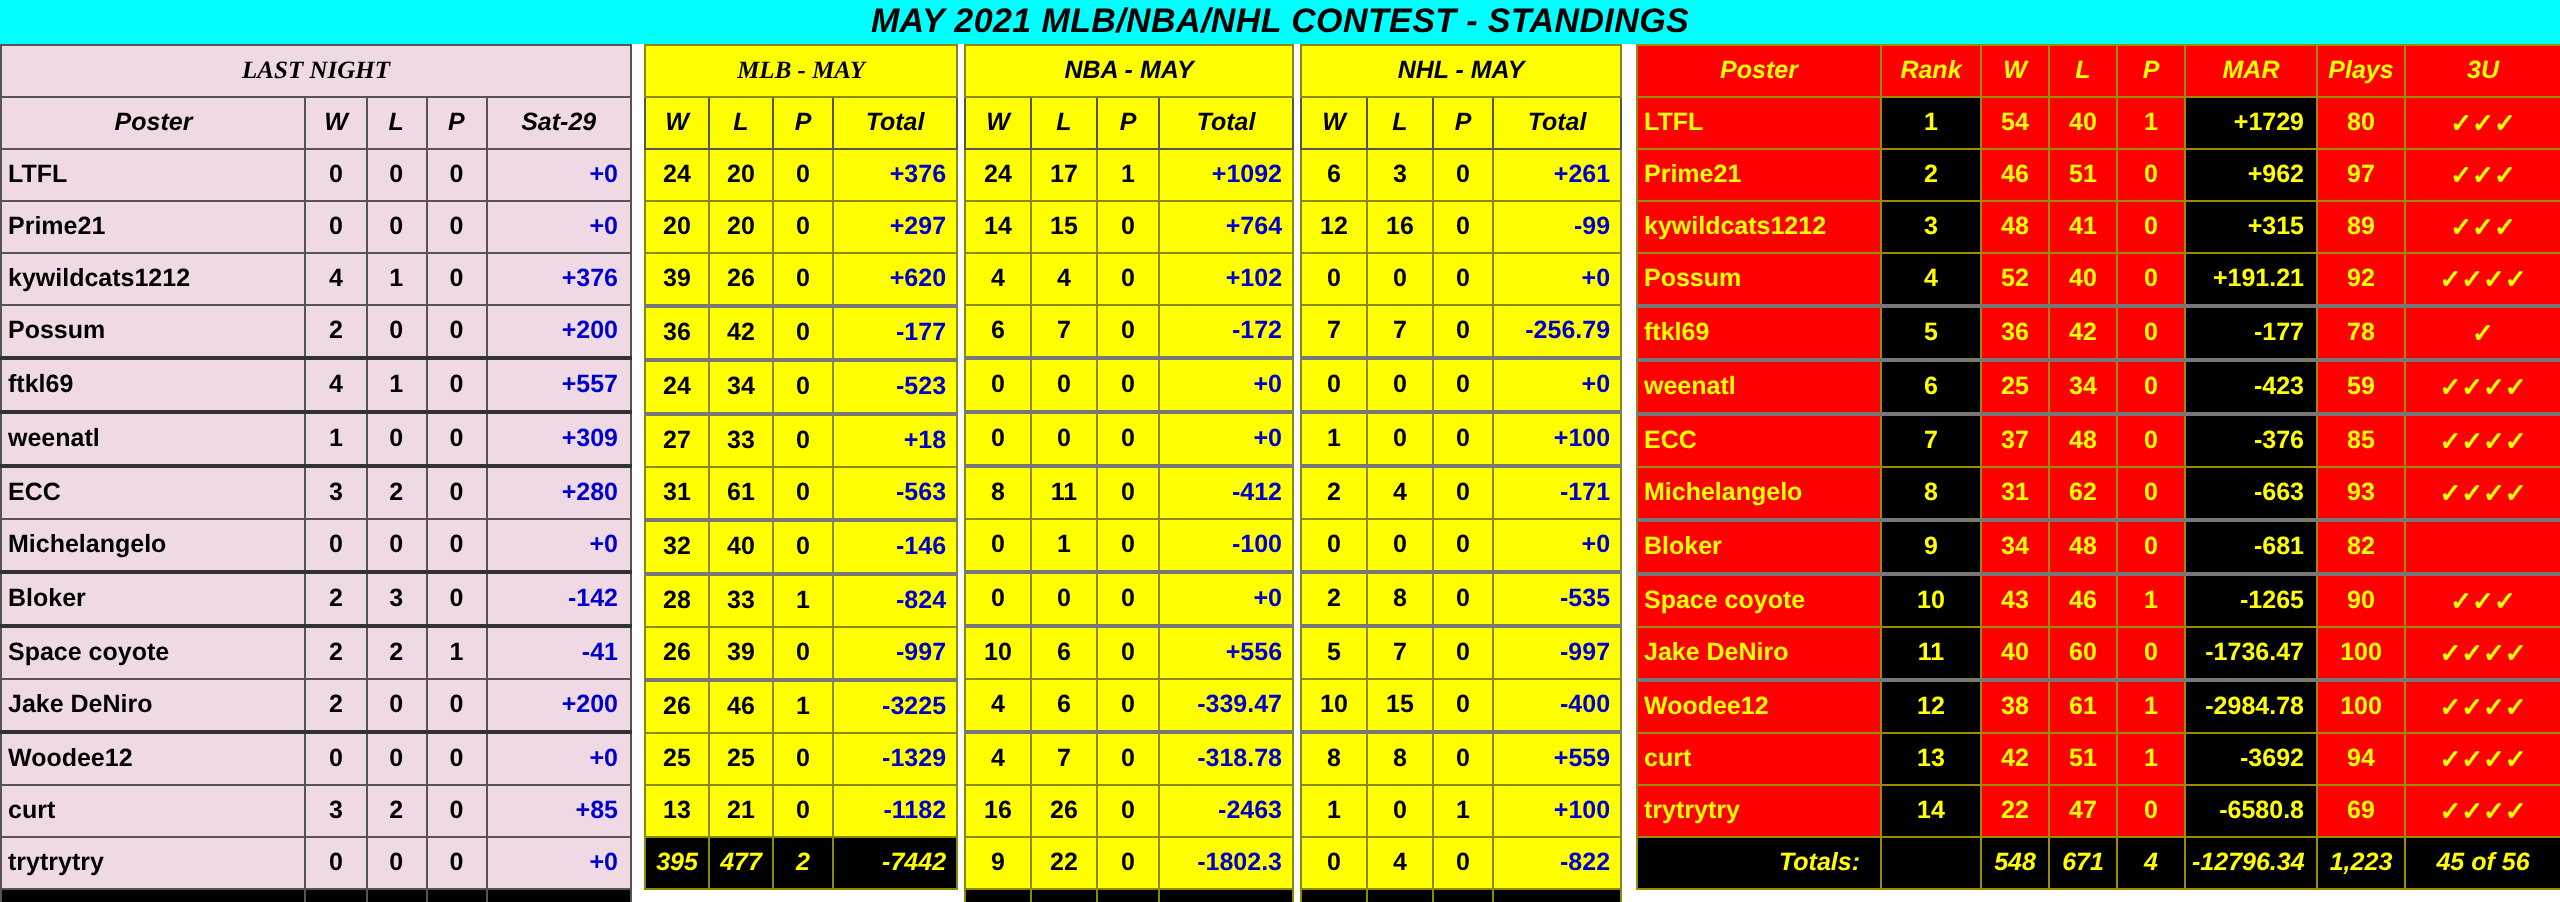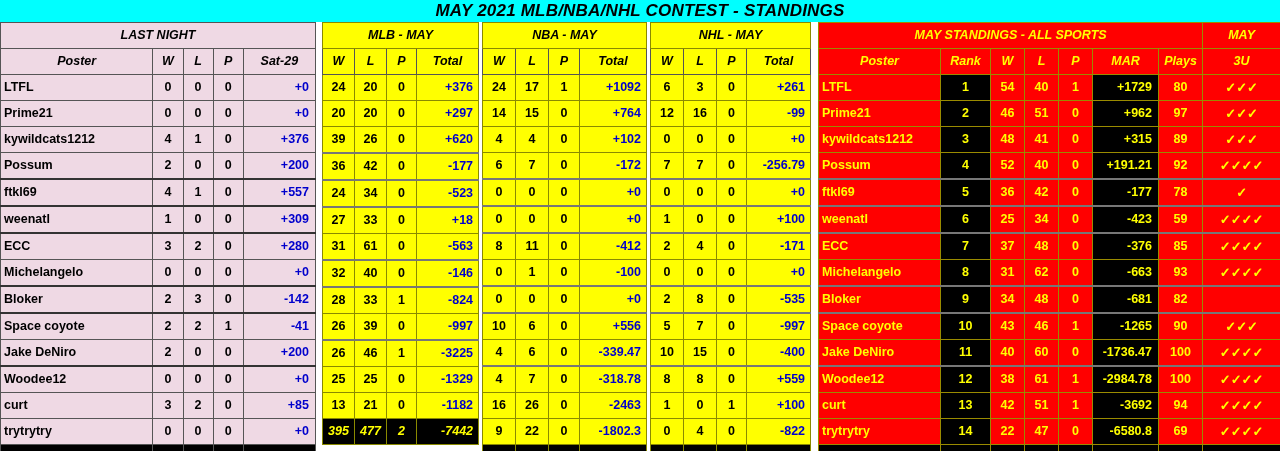--- a/index.html
+++ b/index.html
@@ -17,21 +17,21 @@
   
   .blk{position:absolute;top:22px;}
   table.grid{border-collapse:collapse;table-layout:fixed;}
   table.grid td,table.grid th{
     padding:0 3px;margin:0;font-size:12.5px;font-weight:bold;
     height:25px;line-height:25px;overflow:hidden;white-space:nowrap;
   }
 
   
   .cap{height:22px;line-height:22px;font-style:italic;font-weight:bold;font-size:13px;text-align:center;}
-  .cap-green{background:#90BE84;color:#000;}
+  .cap-green{background:#90BE84;color:#000;font-family:Liberation Serif, serif;}
   .cap-blue{background:#0000FF;color:#fff;}
   .cap-dred{background:#8B0000;color:#fff;}
   .cap-red{background:#FF0000;color:#FFFF00;}
 
   
   .hdr td{background:#000;color:#fff;font-style:italic;text-align:center;height:24px;line-height:24px;font-size:13px;}
 
   
   #left-block{left:0;width:316px;}
   #left-block table{width:316px;border:1px solid #000;}
@@ -558,24 +558,20 @@
         <col style="width:122px">
           <col style="width:50px">
           <col style="width:34px">
           <col style="width:34px">
         <col style="width:34px">
           <col style="width:66px">
           <col style="width:44px">
           <col style="width:78px">
       </colgroup>
       <tbody>
-        <tr>
-          <td class="cap cap-red" colspan="7">MAY STANDINGS - ALL SPORTS</td>
-          <td class="cap cap-red">MAY</td>
-        </tr>
         <tr class="hdr" id="st-hdr">
             <td>Poster</td>
             <td>Rank</td>
             <td>W</td>
             <td>L</td>
             <td>P</td>
             <td>MAR</td>
             <td>Plays</td>
             <td>3U</td>
           </tr>

